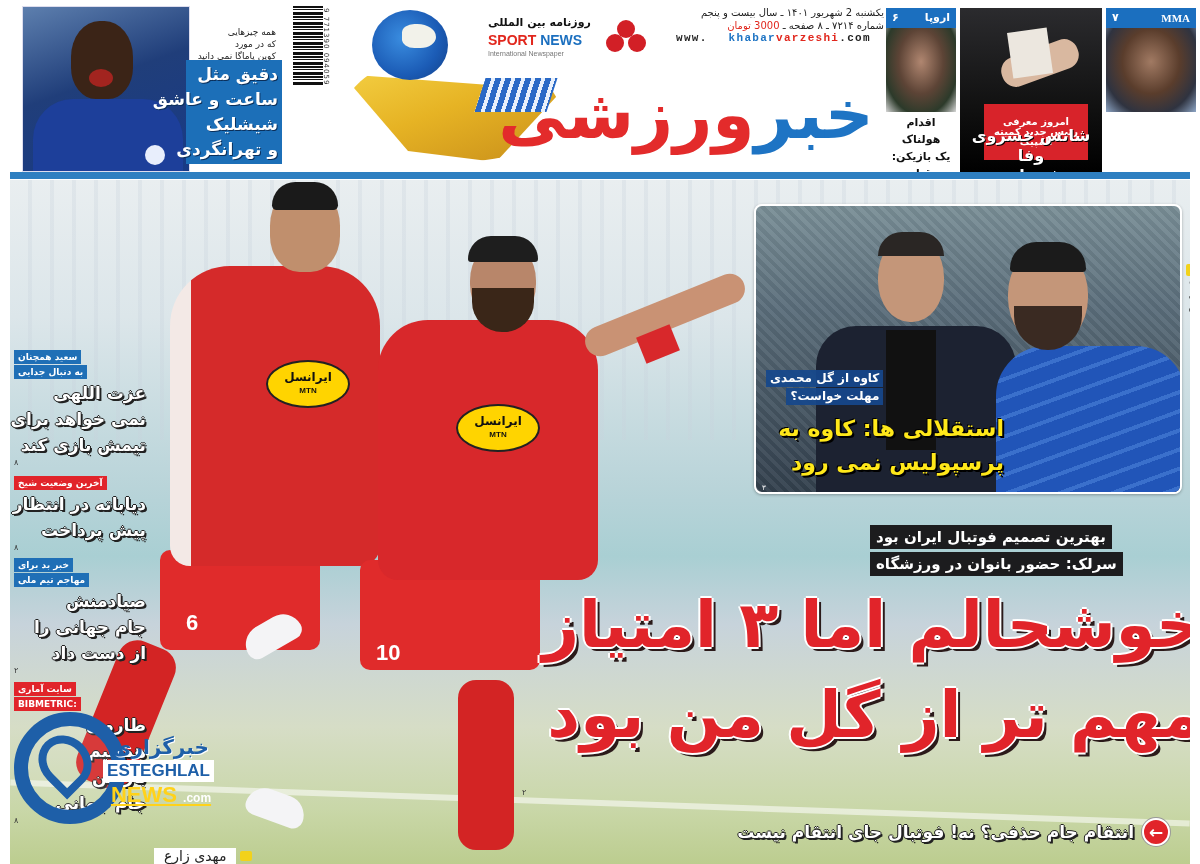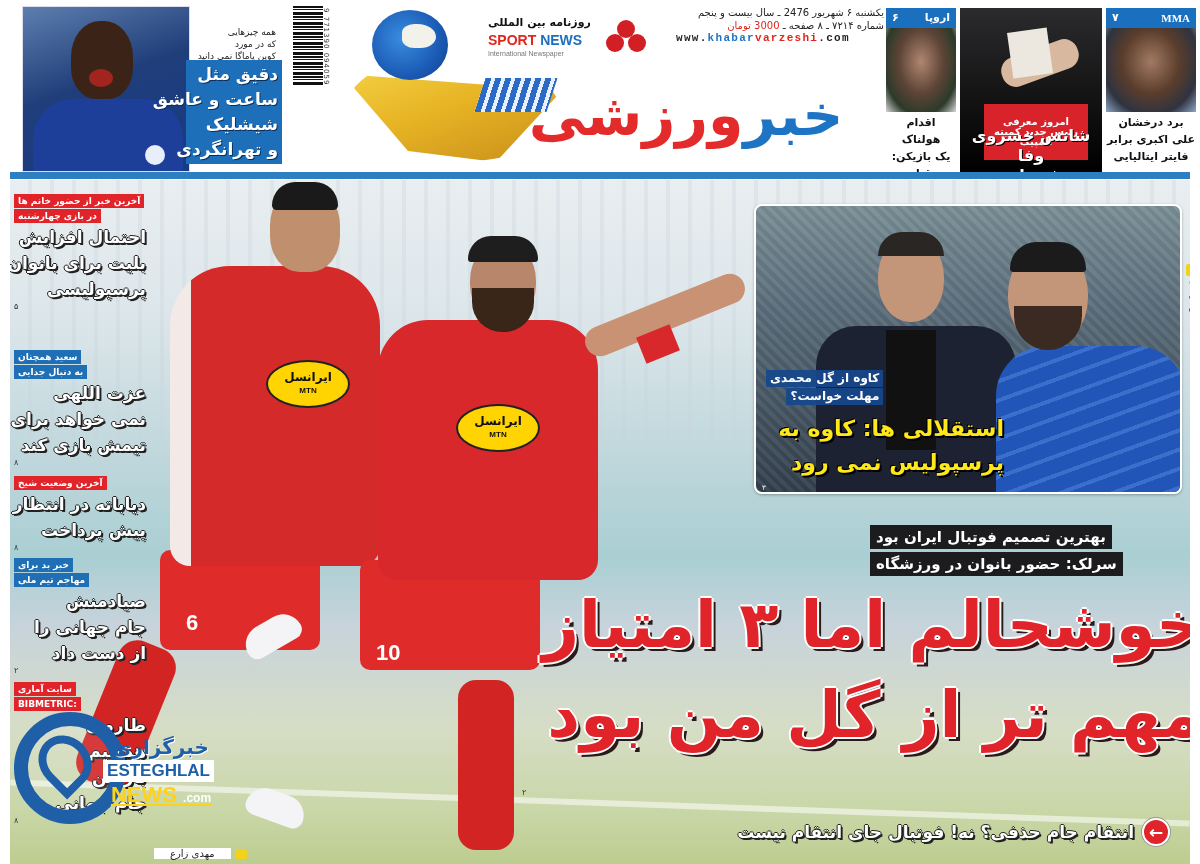--- a/index.html
+++ b/index.html
@@ -29,28 +29,28 @@
   .logo-globe { position: absolute; left: 372px; top: 10px; width: 76px; height: 70px; border-radius: 50%; background: radial-gradient(circle at 40% 40%, #3a8de0 0%, #1b5bb5 60%, #123f86 100%); overflow: hidden; }
   .logo-globe::before { content: ""; position: absolute; left: 30px; top: 14px; width: 34px; height: 24px; background: #f2f2ea; border-radius: 40% 60% 50% 40%; }
   .logo-swoosh { position: absolute; left: 342px; top: 52px; width: 220px; height: 110px; border-radius: 50% 50% 50% 50% / 60% 60% 40% 40%; background: linear-gradient(160deg,#f7d64a 0%,#e6b324 50%,#c88e1a 100%); clip-path: polygon(0 20%,100% 35%,70% 100%,30% 90%); }
   .logo-field { position: absolute; left: 480px; top: 78px; width: 72px; height: 34px; background: repeating-linear-gradient(90deg,#2a69c6 0 6px,#e8f0fb 6px 10px); transform: skewX(-18deg); }
   .sportnews-fa { position: absolute; left: 488px; top: 16px; font-size: 11px; font-weight: bold; color: #111; }
   .sportnews-en { position: absolute; left: 488px; top: 32px; font-size: 14px; font-weight: bold; direction: ltr; color: #e1271d; font-family: "Liberation Sans", sans-serif; }
   .sportnews-en b { color: #1b6fbf; }
   .sportnews-sub { position: absolute; left: 488px; top: 50px; font-size: 7px; color: #777; direction: ltr; font-family: "Liberation Sans", sans-serif; }
   .cherries { position: absolute; left: 606px; top: 20px; width: 40px; height: 32px; }
   .cherries i { position: absolute; width: 18px; height: 18px; border-radius: 50%; background: #d21f26; }
-  .logo-word { position: absolute; left: 496px; top: 60px; width: 380px; height: 110px; font-family: "DejaVu Sans", sans-serif; font-weight: bold; font-size: 57px; line-height: 110px; text-align: center; letter-spacing: -4px; }
+  .logo-word { position: absolute; left: 496px; top: 60px; width: 380px; height: 110px; font-family: "DejaVu Sans", sans-serif; font-weight: bold; font-size: 68px; line-height: 110px; text-align: center; letter-spacing: -4px; }
   .logo-word .red { color: #e32b2b; }
   .logo-word .blue { color: #1e74c4; }
 
   .issue-info { position: absolute; left: 676px; top: 6px; width: 208px; text-align: right; font-size: 10px; line-height: 13px; color: #222; }
   .issue-info .price { color: #e1271d; }
   .issue-url { position: absolute; left: 676px; top: 32px; width: 208px; direction: ltr; text-align: left; font-family: "Liberation Mono", monospace; font-size: 11px; letter-spacing: 1.3px; font-weight: bold; color: #222; }
-  .issue-url .h { color: #1e74c4; }
+  .issue-url .h { color: #1e74c4; margin-left: 21px; }
   .issue-url .v { color: #e1271d; }
 
   
   .teaser { position: absolute; top: 8px; height: 164px; background: #fff; overflow: hidden; }
   .teaser .label { position: absolute; top: 0; left: 0; right: 0; height: 20px; background: #1b6fbf; color: #fff; font-size: 11px; font-weight: bold; line-height: 20px; padding: 0 6px; display: flex; justify-content: space-between; }
   .teaser .photo { position: absolute; top: 20px; left: 0; right: 0; height: 84px; }
   .teaser .caption { position: absolute; top: 106px; left: 0; right: 0; text-align: center; font-size: 11px; font-weight: bold; line-height: 17px; color: #111; }
   .t-mma { left: 1106px; width: 90px; }
   .t-mma .photo { background: radial-gradient(ellipse at 50% 40%, #a17a63 0%, #5a3d2c 45%, #2f3340 75%, #8ea6c6 100%); }
   .t-euro { left: 886px; width: 70px; }
@@ -124,21 +124,21 @@
   .mainhead div { color: #e1242a; font-weight: bold; font-size: 64px; line-height: 90px; white-space: nowrap;
     text-shadow: 2px 0 0 #fff, -2px 0 0 #fff, 0 2px 0 #fff, 0 -2px 0 #fff, 4px 4px 0 #2b1a1a; letter-spacing: -1px; }
   .mainhead-pg { position: absolute; left: 512px; top: 608px; font-size: 8px; color: #333; }
 
   .subline { position: absolute; left: 720px; top: 638px; width: 440px; display: flex; align-items: center; justify-content: flex-start; gap: 8px; }
   .subline .arrow { width: 28px; height: 28px; border-radius: 50%; background: #e1242a; border: 2px solid #fff; color: #fff; font-size: 17px; font-weight: bold; text-align: center; line-height: 24px; box-shadow: 0 0 0 1px #999; }
   .subline .txt { color: #fff; font-weight: bold; font-size: 17px; line-height: 26px; text-shadow: 1px 0 0 #222, -1px 0 0 #222, 0 1px 0 #222, 0 -1px 0 #222, 2px 2px 0 #222; white-space: nowrap; }
 
   .photo-credit { position: absolute; left: 144px; top: 668px; display: flex; align-items: center; gap: 4px; }
   .photo-credit .cam { width: 12px; height: 10px; background: #f2d21b; border-radius: 2px; }
-  .photo-credit .txt { background: #fff; font-size: 10px; padding: 0 16px; color: #222; }
+  .photo-credit .txt { background: #fff; font-size: 14px; padding: 0 10px; color: #222; }
 
   
   .wm-circle { position: absolute; left: 14px; top: 712px; width: 112px; height: 112px; border-radius: 50%; border: 14px solid #1e5fa8; background: rgba(255,255,255,.1); }
   .wm-pin { position: absolute; left: 40px; top: 734px; width: 50px; height: 56px; border: 8px solid #1e5fa8; border-radius: 50% 50% 50% 0; transform: rotate(-45deg); }
   .wm-text { position: absolute; left: 108px; top: 734px; width: 106px; text-align: center; }
   .wm-fa { color: #1e5fa8; font-size: 20px; font-weight: bold; line-height: 26px; text-shadow: 1px 1px 0 #fff; }
   .wm-en { display: inline-block; background: #fff; color: #1e5fa8; font-family: "Liberation Sans", sans-serif; font-size: 17px; font-weight: bold; padding: 0 4px; line-height: 22px; direction: ltr; }
   .wm-news { color: #ffd21a; font-family: "Liberation Sans", sans-serif; font-size: 22px; font-weight: bold; direction: ltr; line-height: 26px; text-decoration: underline; }
   .wm-news small { color: #fff; font-size: 12px; }
 </style>
@@ -175,21 +175,21 @@
   <div class="sportnews-en"><span>SPORT</span> <b>NEWS</b></div>
   <div class="sportnews-sub">International Newspaper</div>
   <div class="cherries">
     <i style="left:11px;top:0"></i>
     <i style="left:0;top:14px"></i>
     <i style="left:22px;top:14px"></i>
   </div>
   <div class="logo-word"><span class="blue">خبر</span><span class="red">ورزشی</span></div>
 
   <div class="issue-info">
-    <div>یکشنبه ۶ شهریور 2476 ـ سال بیست و پنجم</div>
+    <div>یکشنبه 2 شهریور ۱۴۰۱ ـ سال بیست و پنجم</div>
     <div><span>شماره ۷۲۱۴ ـ ۸ صفحه ـ</span> <span class="price">3000 تومان</span></div>
   </div>
   <div class="issue-url"><span>www.</span><span class="h">khabar</span><span class="v">varzeshi</span><span>.com</span></div>
 
   <div class="teaser t-euro">
     <div class="label">
         <span>اروپا</span>
         <span>۶</span>
       </div>
     <div class="photo"></div>
@@ -212,25 +212,20 @@
       <div>بیشتر است</div>
     </div>
   </div>
 
   <div class="teaser t-mma">
     <div class="label">
         <span style="font-family:'Liberation Serif',serif;">MMA</span>
         <span>۷</span>
       </div>
     <div class="photo"></div>
-    <div class="caption">
-      <div>برد درخشان</div>
-      <div>علی اکبری برابر</div>
-      <div>فایتر ایتالیایی</div>
-    </div>
   </div>
 </div>
 <div class="blue-rule"></div>
 
 <div class="main">
   <div class="stands"></div>
   <div class="pitch-line"></div>
 
   <div class="p1-leg"></div>
   <div class="p1-shorts"></div>
@@ -246,30 +241,20 @@
   <div class="p2-shorts"></div>
   <div class="p2-body"></div>
   <div class="p2-arm"></div>
   <div class="p2-band"></div>
   <div class="p2-head"></div>
   <div class="p2-hair"></div>
   <div class="p2-beard"></div>
   <div class="sponsor sp2"><span>ایرانسل</span><small>MTN</small></div>
   <div class="num" style="left:366px;top:460px">10</div>
 
-  <div class="block" style="top:14px">
-    <div class="tags">
-      <span class="tag red">آخرین خبر از حضور خانم ها</span>
-      <span class="tag red">در بازی چهارشنبه</span>
-    </div>
-    <div class="lhead">احتمال افزایش</div>
-    <div class="lhead">بلیت برای بانوان</div>
-    <div class="lhead">پرسپولیسی</div>
-    <div class="pageno">۵</div>
-  </div>
 
   <div class="block" style="top:170px">
     <div class="tags">
       <span class="tag blue">سعید همچنان</span>
       <span class="tag blue">به دنبال جدایی</span>
     </div>
     <div class="lhead">عزت اللهی</div>
     <div class="lhead">نمی خواهد برای</div>
     <div class="lhead">تیمش بازی کند</div>
     <div class="pageno">۸</div>

